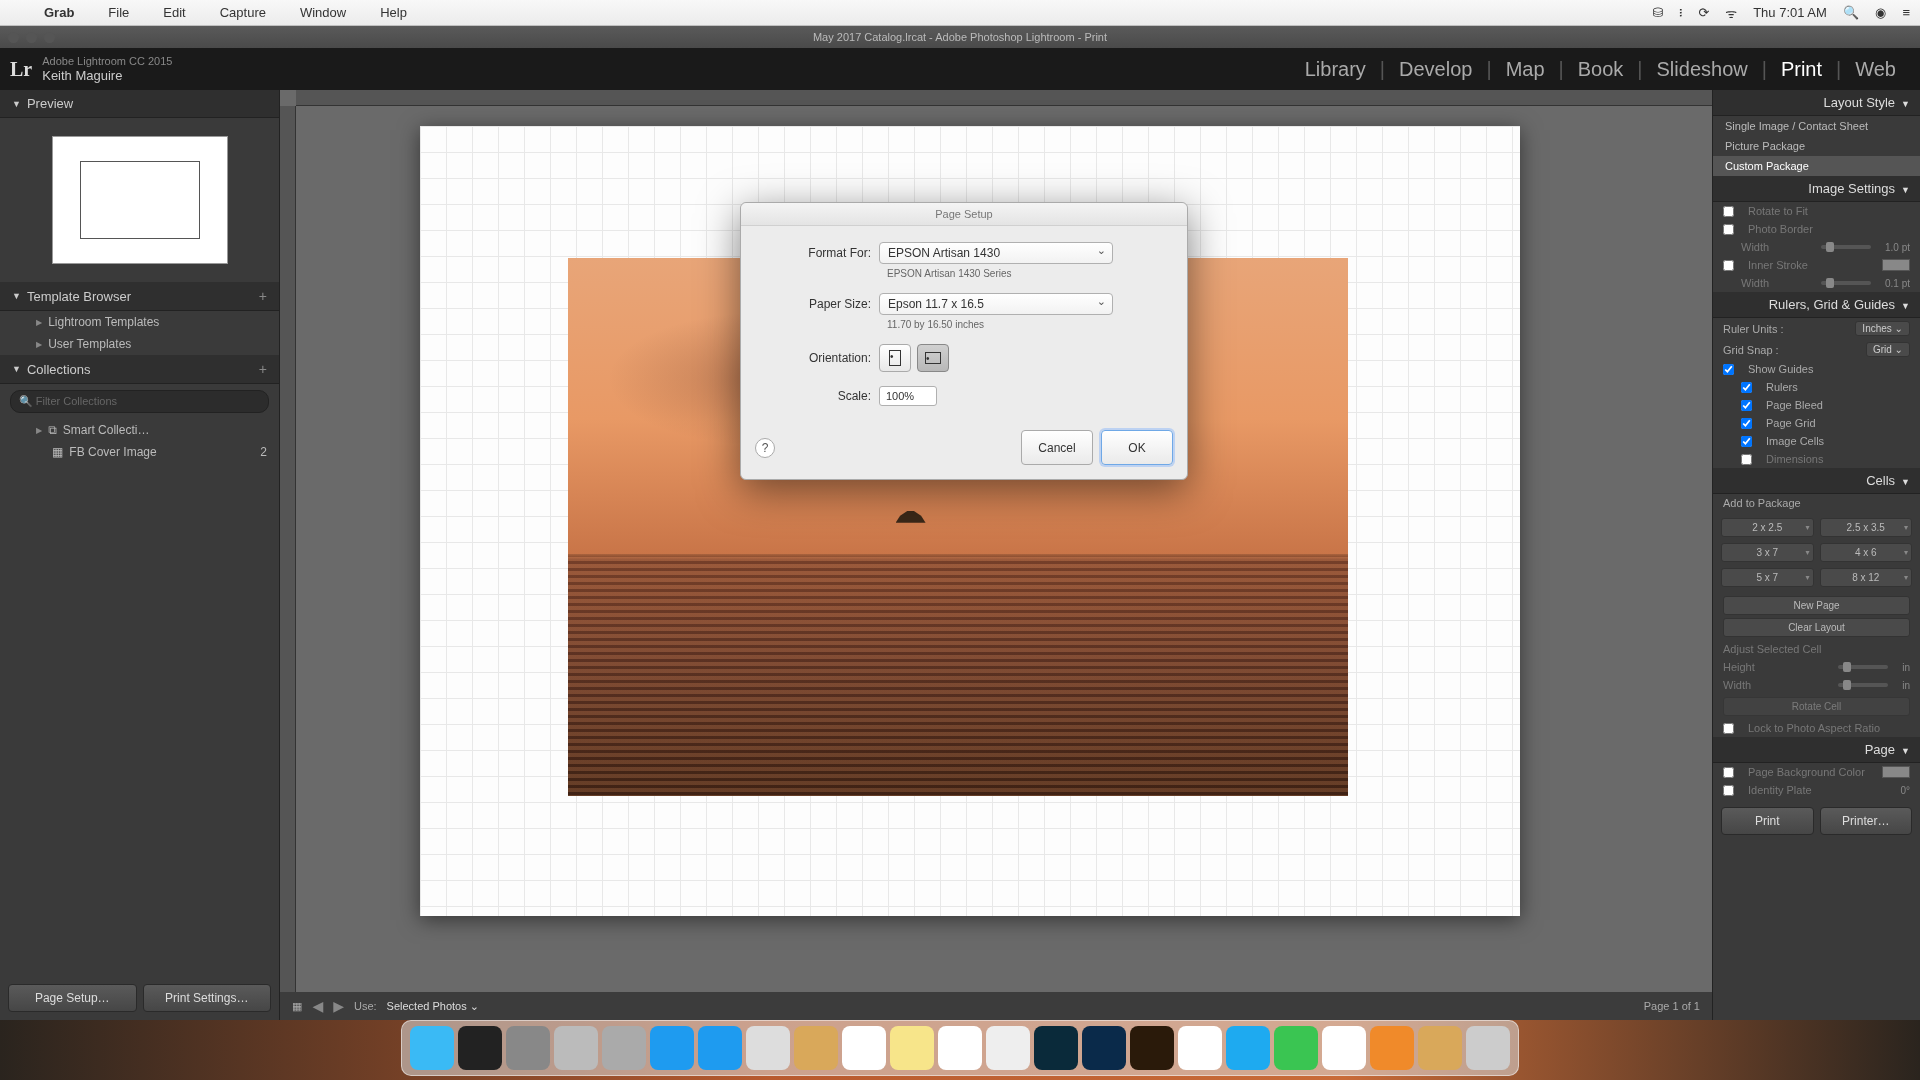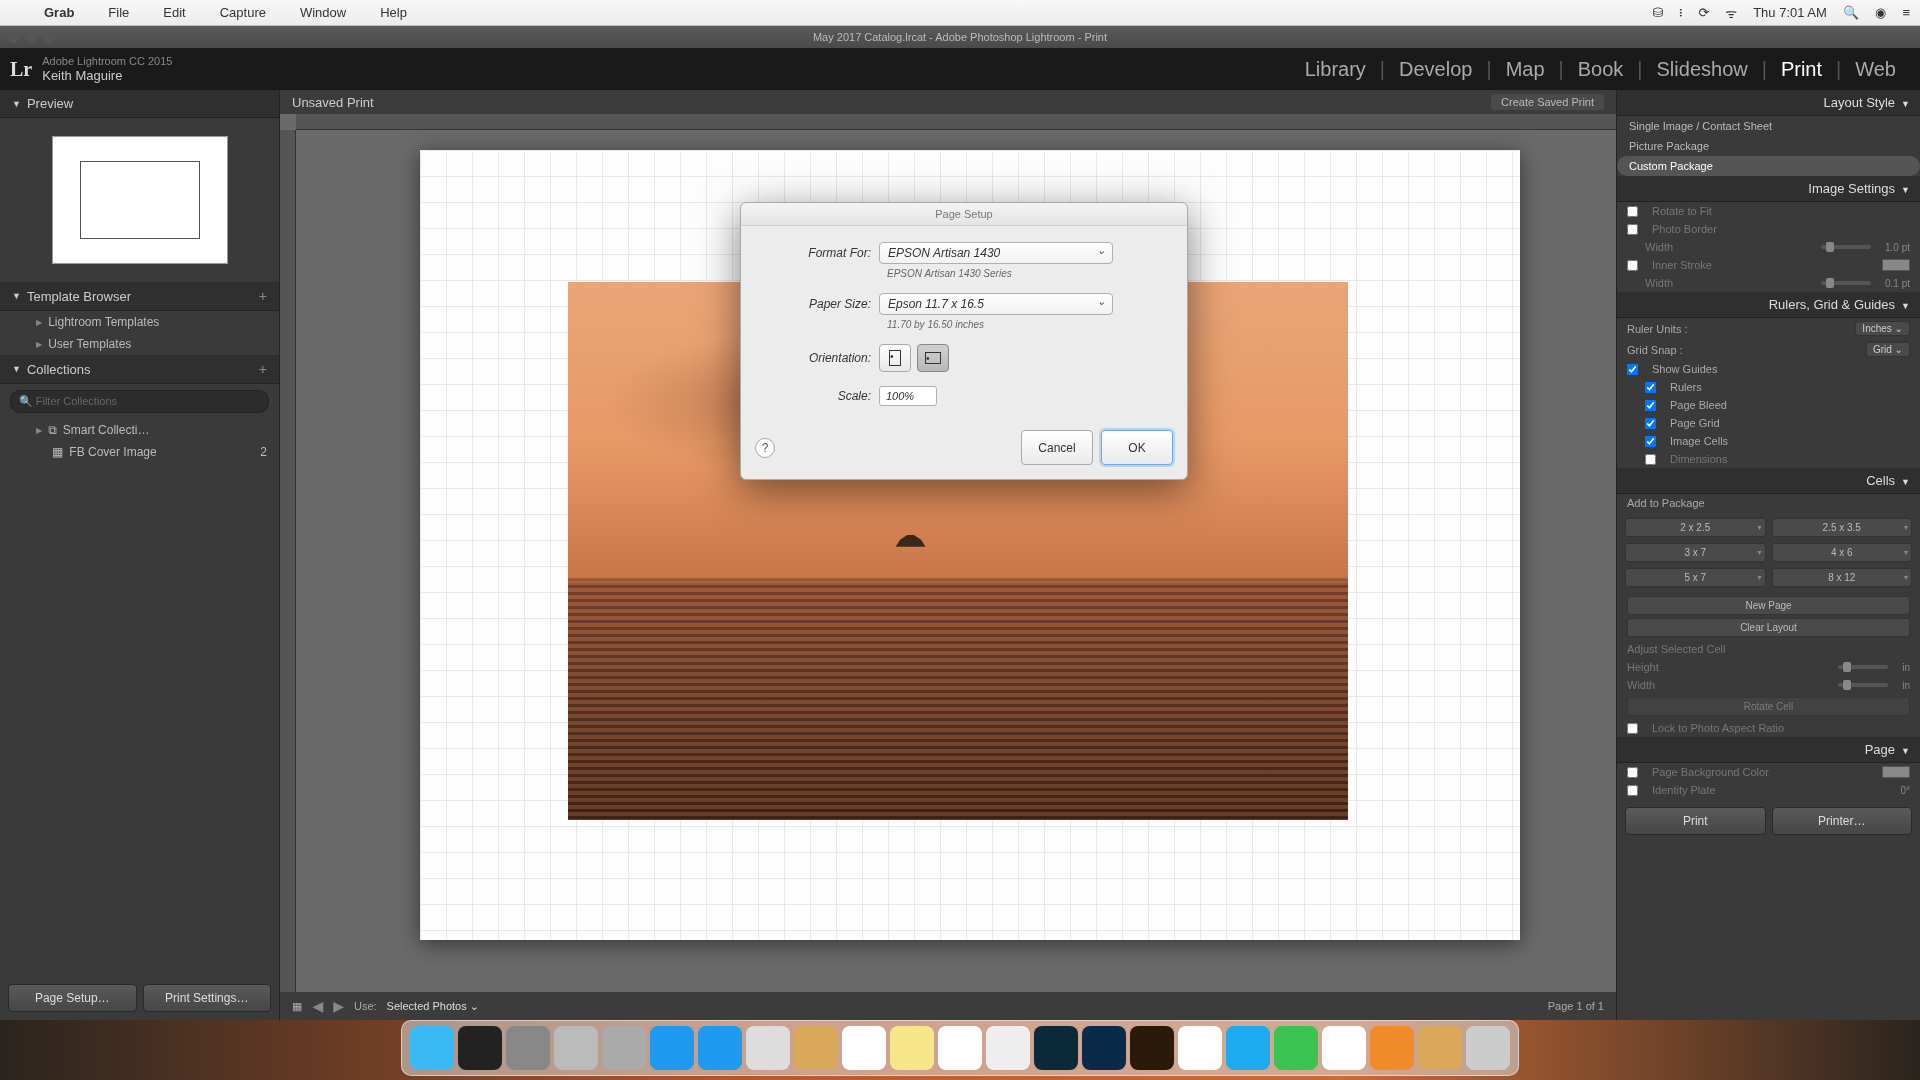--- a/index.html
+++ b/index.html
@@ -23,21 +23,21 @@
 .app-id { font-size: 11px; line-height: 1.2; color: #888; }
 .app-id .user { font-size: 13px; color: #ccc; }
 .modules { margin-left: auto; display: flex; gap: 0; font-size: 20px; color: #aaa; }
 .modules span { padding: 0 14px; cursor: pointer; }
 .modules .sep { color: #555; padding: 0; }
 .modules .active { color: #fff; }
 
 
 .app-body { display: flex; height: calc(100% - 26px - 22px - 42px - 60px); background: #333; }
 .left-panel { width: 280px; background: #3a3a3a; border-right: 1px solid #222; display:flex; flex-direction:column; }
-.right-panel { width: 304px; background: #3a3a3a; border-left: 1px solid #222; overflow-y: hidden; font-size: 11px; color: #aaa; }
+.right-panel { width: 208px; background: #3a3a3a; border-left: 1px solid #222; overflow-y: hidden; font-size: 11px; color: #aaa; }
 .center { flex: 1; background: #5a5a5a; display: flex; flex-direction: column; position: relative; }
 
 
 .panel-header { background: #2f2f2f; padding: 6px 12px; font-size: 13px; color: #ccc; display: flex; align-items: center; border-bottom: 1px solid #222; }
 .panel-header .tri { margin-right: 6px; font-size: 9px; }
 .panel-header .plus { margin-left: auto; color: #888; font-size: 14px; }
 .preview-box { padding: 18px; display: flex; justify-content: center; }
 .preview-thumb { width: 176px; height: 128px; background: #fff; border: 1px solid #999; display:flex; align-items:center; justify-content:center; }
 .preview-inner { width: 120px; height: 78px; border: 1px solid #555; }
 .tree-item { padding: 4px 12px 4px 36px; font-size: 12px; color: #bbb; display:flex; align-items:center; gap:6px; }
@@ -57,21 +57,21 @@
 .boat { position:absolute; top:47%; left:42%; width:30px; height:12px; background:#3a2818; clip-path: polygon(0 100%, 15% 40%, 40% 0, 60% 0, 85% 40%, 100% 100%); }
 
 .center-bottom { height: 28px; background: #3c3c3c; display: flex; align-items: center; padding: 0 12px; font-size: 11px; color: #aaa; gap: 10px; }
 .center-bottom .arrow { color:#888; font-size:14px; }
 .center-bottom .pg { margin-left: auto; }
 
 
 .rp-header { background: #2f2f2f; padding: 5px 10px; font-size: 13px; color: #ddd; text-align: right; border-bottom: 1px solid #222; }
 .rp-header .tri { margin-left: 6px; font-size: 9px; }
 .rp-list-item { padding: 4px 12px; font-size: 11px; color: #bbb; }
-.rp-list-item.sel { background: #555; color: #fff; border-radius: 10px; }
+.rp-list-item.sel { background: #555; color: #fff; }
 .rp-row { display: flex; align-items: center; padding: 3px 10px; gap: 14px; }
 .rp-row input[type=checkbox] { width: 11px; height: 11px; }
 .rp-row.dim { color: #777; }
 .rp-row .lbl { flex: 1; }
 .rp-row .val { color: #888; font-size: 10px; }
 .rp-sub { padding-left: 28px; }
 .slider-fake { width: 50px; height: 4px; background: #555; border-radius: 2px; position: relative; }
 .slider-fake::after { content:""; position:absolute; left:10%; top:-3px; width:8px; height:10px; background:#888; border-radius:2px; }
 .swatch { width: 28px; height: 12px; background: #888; border: 1px solid #555; }
 .rp-select { background:#4a4a4a; border:1px solid #333; color:#ccc; padding:1px 6px; font-size:10px; border-radius:3px; }
@@ -86,21 +86,21 @@
 .lr-btn { flex:1; background: linear-gradient(#5a5a5a,#464646); border:1px solid #2a2a2a; border-radius:4px; color:#ddd; font-size:12px; padding:6px 8px; text-align:center; }
 
 
 .dock { position: absolute; bottom: 4px; left: 50%; transform: translateX(-50%); height: 56px; background: rgba(220,220,220,0.55); border-radius: 10px; padding: 4px 8px; display: flex; gap: 4px; align-items:center; border:1px solid rgba(255,255,255,0.5); }
 .dock-icon { width: 44px; height: 44px; border-radius: 8px; display:flex; align-items:center; justify-content:center; font-size:20px; color:#fff; }
 
 
 .dialog { position: absolute; left: 740px; top: 202px; width: 448px; background: #ececec; border: 1px solid #aaa; border-radius: 6px; box-shadow: 0 10px 40px rgba(0,0,0,0.5); font-size: 12px; color: #333; }
 .dialog-title { text-align: center; padding: 5px 1px; font-size: 11px; color: #777; border-bottom: 1px solid #d0d0d0; background: linear-gradient(#f4f4f4,#e4e4e4); border-radius: 6px 6px 0 0; }
 .dialog-body { padding: 16px 20px 10px; }
-.dlg-row { display: flex; align-items: center; margin-bottom: 4px; font-style: italic; }
+.dlg-row { display: flex; align-items: center; margin-bottom: 4px; }
 .dlg-row .lab { width: 118px; text-align: right; padding-right: 8px; }
 .dlg-row .sub { margin-left: 126px; font-size: 10px; color: #666; margin-bottom: 10px; }
 .mac-select { width: 234px; height: 22px; background: linear-gradient(#fff,#f2f2f2); border: 1px solid #b0b0b0; border-radius: 4px; padding: 0 20px 0 8px; font-size: 12px; display:flex; align-items:center; position:relative; }
 .mac-select::after { content:"⌄"; position:absolute; right:6px; top:1px; font-size:11px; color:#555; }
 .mac-input { width: 58px; height: 20px; background: #fff; border: 1px solid #b0b0b0; border-radius: 3px; padding: 0 6px; font-size: 11px; display:flex; align-items:center; }
 .orient-btns { display: flex; gap: 6px; }
 .orient-btn { width: 32px; height: 28px; background: linear-gradient(#fff,#e8e8e8); border: 1px solid #aaa; border-radius: 4px; display:flex; align-items:center; justify-content:center; }
 .orient-btn.sel { background: linear-gradient(#d0d0d0,#b8b8b8); border-color:#888; }
 .orient-glyph { width: 12px; height: 16px; border: 1.5px solid #333; position:relative; }
 .orient-glyph.ls { width: 16px; height: 12px; }
@@ -200,24 +200,20 @@
     <div class="filter-box">🔍 <span>Filter Collections</span></div>
     <div class="tree-item"><span class="tri">▶</span>⧉ <span>Smart Collecti…</span></div>
     <div class="tree-item" style="padding-left:52px;">▦ <span>FB Cover Image</span><span style="margin-left:auto;">2</span></div>
     <div class="left-footer">
       <div class="lr-btn">Page Setup…</div>
       <div class="lr-btn">Print Settings…</div>
     </div>
   </div>
 
   <div class="center">
-    <div class="center-top">
-      <span>Unsaved Print</span>
-      <span class="saved">Create Saved Print</span>
-    </div>
     <div class="canvas-wrap">
       <div class="ruler-h"></div>
       <div class="ruler-v"></div>
       <div class="paper">
         <div class="photo">
             <div class="boat"></div>
           </div>
       </div>
     </div>
     <div class="center-bottom">

